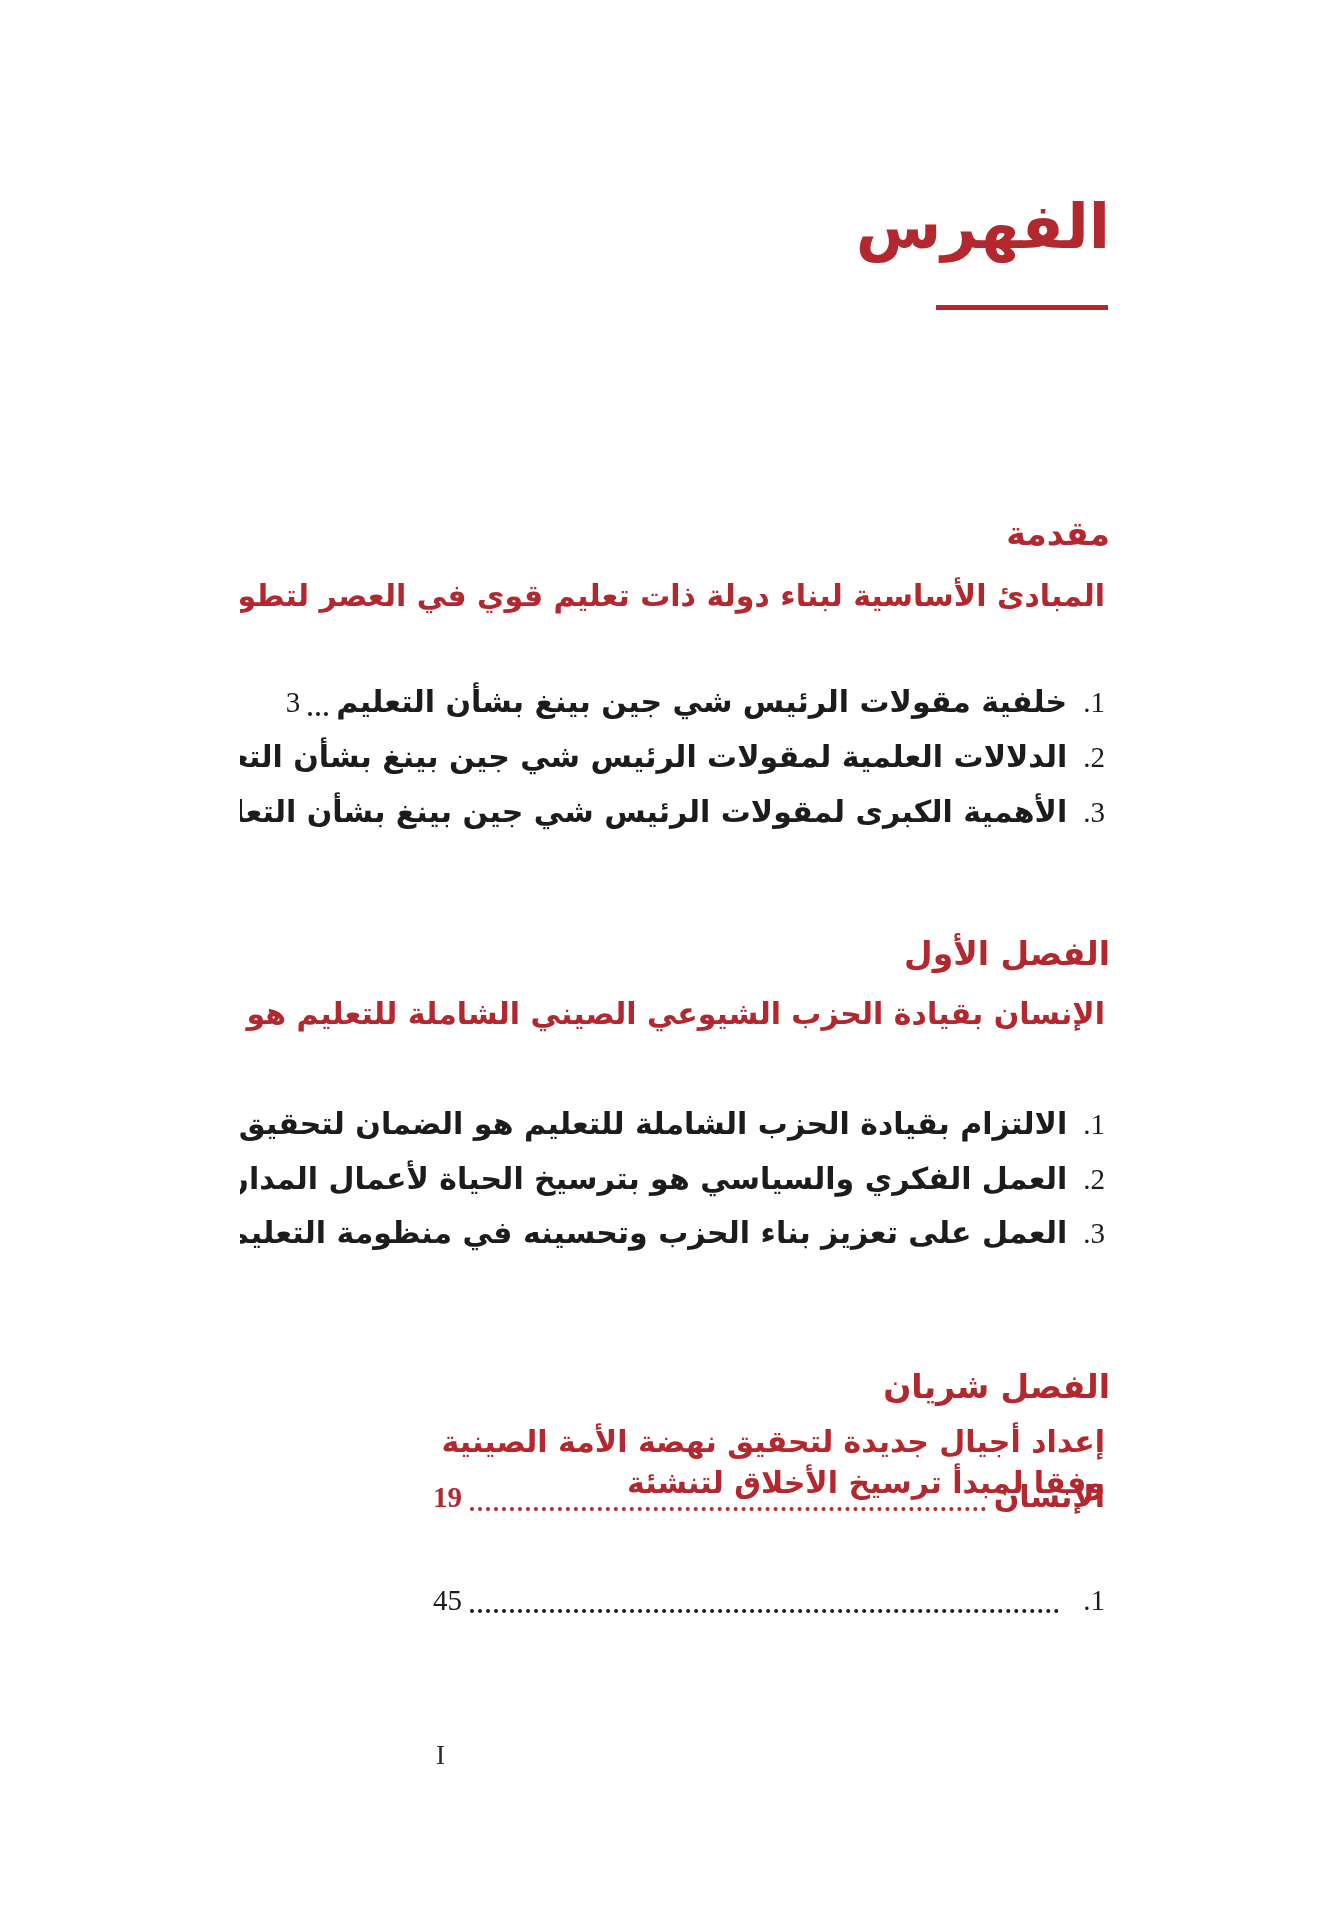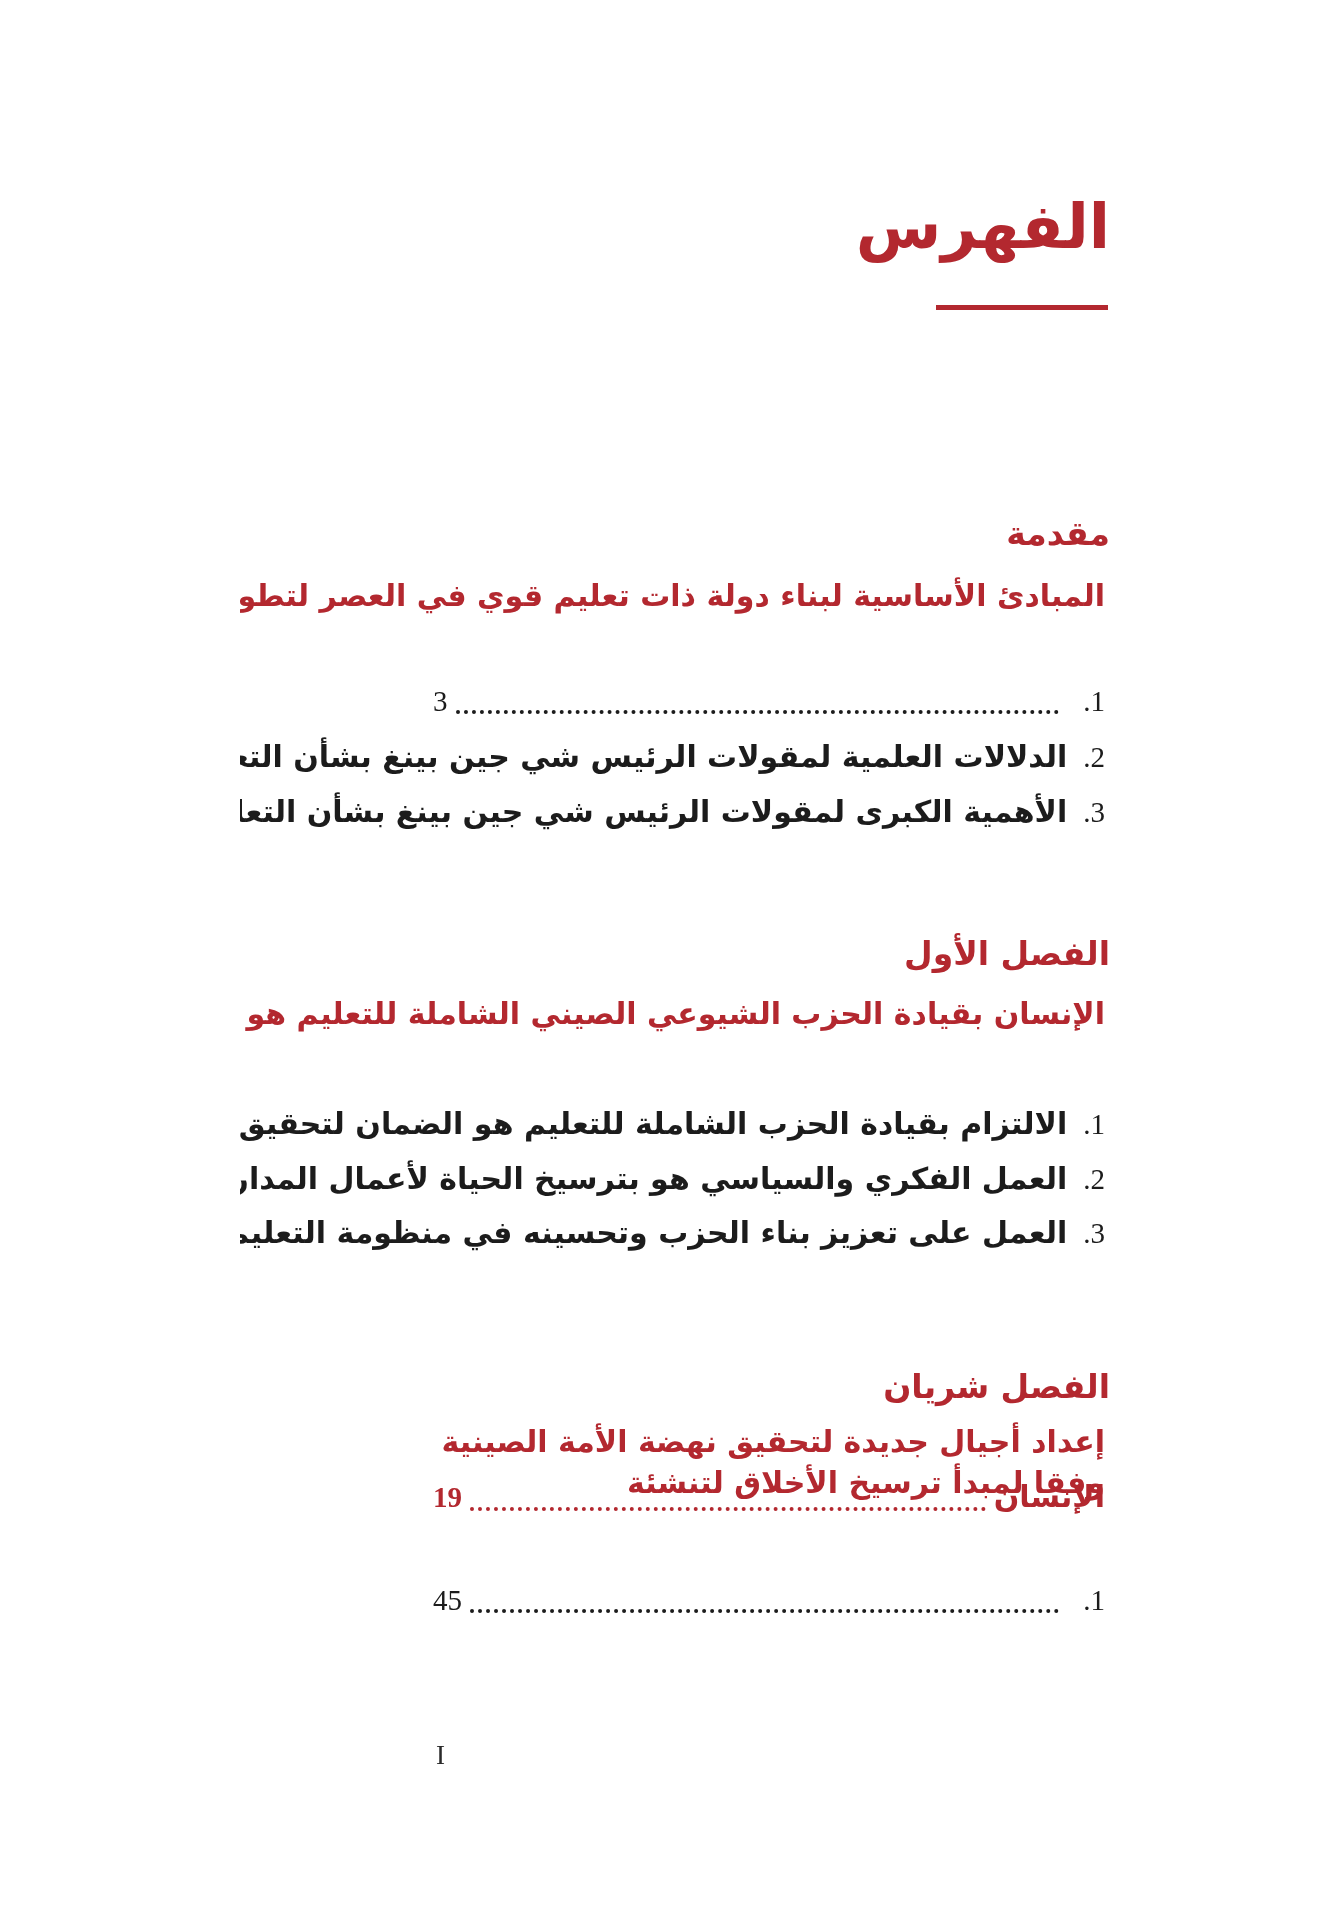--- a/index.html
+++ b/index.html
@@ -108,20 +108,21 @@
   <div class="section-heading red" style="top:514px">مقدمة</div>
 
   <div class="row red" style="top:576px">
     <span class="entry-text">المبادئ الأساسية لبناء دولة ذات تعليم قوي في العصر لتطويره</span>
     <span class="leader"></span>
     <span class="page-num">1</span>
   </div>
 
   <div class="row black" style="top:682px">
     <span class="item-num">1.</span>
+    <span class="entry-text">خلفية مقولات الرئيس شي جين بينغ بشأن التعليم</span>
     <span class="leader"></span>
     <span class="page-num">3</span>
   </div>
   <div class="row black" style="top:737px">
     <span class="item-num">2.</span>
     <span class="entry-text">الدلالات العلمية لمقولات الرئيس شي جين بينغ بشأن التعليم</span>
     <span class="leader"></span>
     <span class="page-num">7</span>
   </div>
   <div class="row black" style="top:792px">

